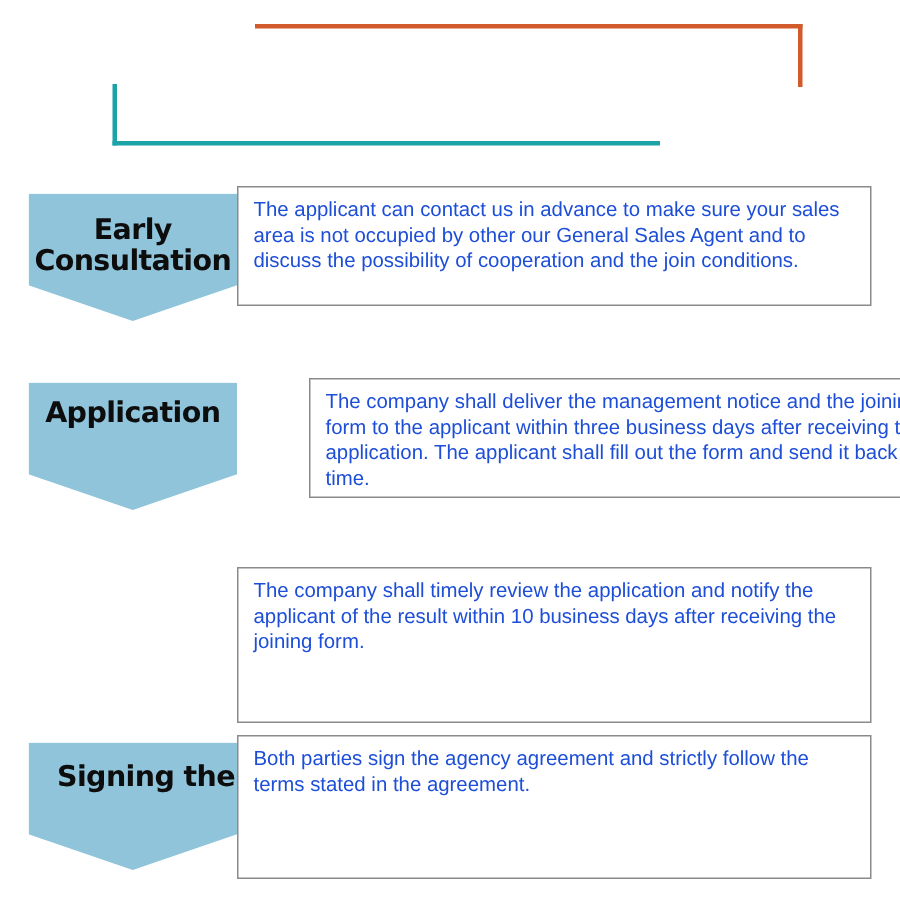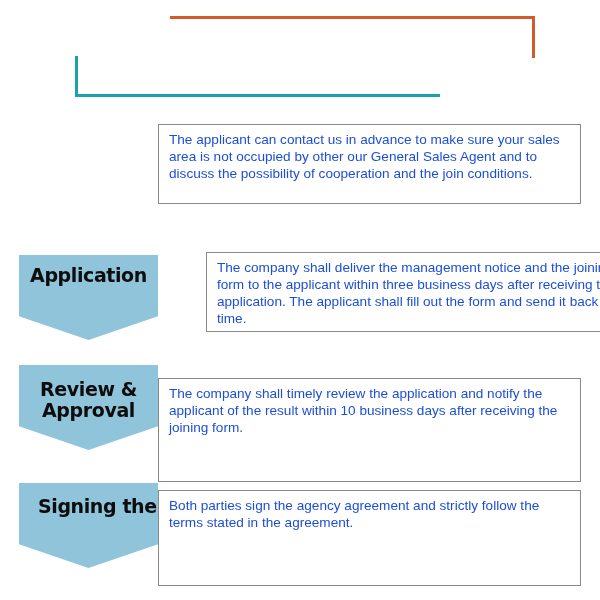--- a/index.html
+++ b/index.html
@@ -135,21 +135,21 @@
 
   #step-2 { top: 252px; height: 92px; }
   #step-2 .chevron { top: 3px;  height: 85px; }
   #step-2 .desc-box { top: 0px;  height: 80px; margin-left: 48px; }
 
   #step-3 { top: 362px; height: 92px; }
   #step-3 .chevron { top: 3px;  height: 85px; }
   #step-3 .desc-box { top: 16px;  height: 104px; }
 
   #step-4 { top: 474px; height: 92px; }
-  #step-4 .chevron { top: 9px;  height: 85px; padding-left: 17px; }
+  #step-4 .chevron { top: 21px;  height: 85px; padding-left: 17px; }
   #step-4 .desc-box { top: 16px;  height: 96px; }
 
   
   #step-1 .chevron-label { padding-top: 14px; }
   #step-2 .chevron-label { padding-top: 10px; }
   #step-3 .chevron-label { padding-top: 14px; }
   #step-4 .chevron-label { padding-top: 13px; }
 
   .chevron-label .line { display: block; white-space: nowrap; }
 </style>
@@ -159,43 +159,43 @@
 <div id="canvas">
 
   <div id="title-block">
     <div id="bracket-orange-top"></div>
     <div id="bracket-orange-right"></div>
     <div id="bracket-teal-left"></div>
     <div id="bracket-teal-bottom"></div>
   </div>
 
   <div class="step-row" id="step-1">
+    <div class="chevron">
+      <div class="chevron-label">
+        <span class="line">Early</span>
+        <span class="line">Consultation</span>
+      </div>
+    </div>
     <div class="desc-box">
       <div class="desc-text">The applicant can contact us in advance to make sure your sales area is not occupied by other our General Sales Agent and to discuss the possibility of cooperation and the join conditions.</div>
     </div>
   </div>
 
   <div class="step-row" id="step-2">
     <div class="chevron">
       <div class="chevron-label">
         <span class="line">Application</span>
       </div>
     </div>
     <div class="desc-box">
       <div class="desc-text">The company shall deliver the management notice and the joining form to the applicant within three business days after receiving the application. The applicant shall fill out the form and send it back in time.</div>
     </div>
   </div>
 
   <div class="step-row" id="step-3">
-    <div class="chevron">
-      <div class="chevron-label">
-        <span class="line">Review &amp;</span>
-        <span class="line">Approval</span>
-      </div>
-    </div>
     <div class="desc-box">
       <div class="desc-text">The company shall timely review the application and notify the applicant of the result within 10 business days after receiving the joining form.</div>
     </div>
   </div>
 
   <div class="step-row" id="step-4">
     <div class="chevron">
       <div class="chevron-label">
         <span class="line">Signing the</span>
       </div>

